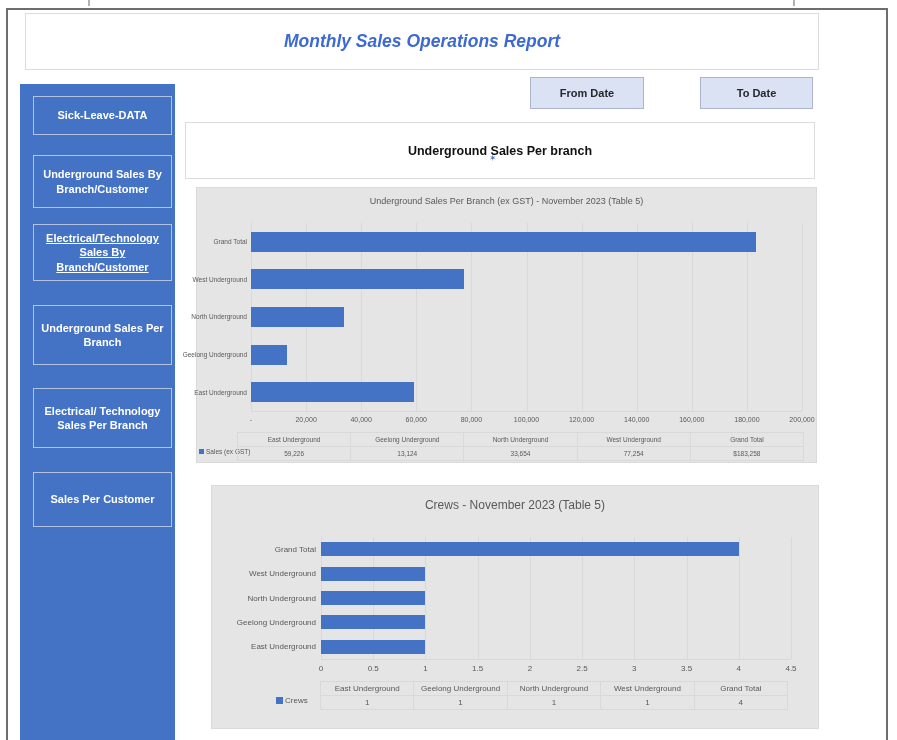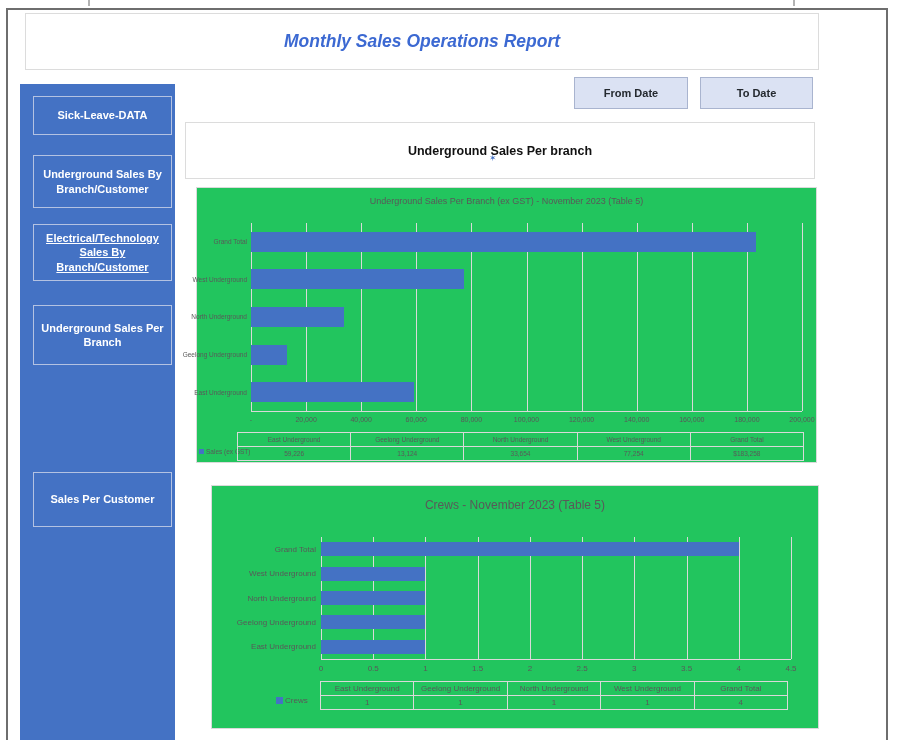--- a/index.html
+++ b/index.html
@@ -22,30 +22,30 @@
            border:1px solid #b4c2e2;color:#ffffff;font-size:11px;font-weight:600;
            display:flex;align-items:center;justify-content:center;text-align:center;
            padding:2px 5px;line-height:1.3;cursor:pointer;}
   .nav1{top:12px;height:39px;} .nav2{top:71px;height:53px;} .nav3{top:140px;height:57px;text-decoration:underline;}
   .nav4{top:221px;height:60px;font-weight:800;} .nav5{top:304px;height:60px;} .nav6{top:388px;height:55px;}
 
   
   .date-btn{position:absolute;top:67px;height:32px;background:#dbe2f3;border:1px solid #a9b4cf;
             box-sizing:border-box;display:flex;align-items:center;justify-content:center;
             font-size:11px;font-weight:bold;color:#24292f;cursor:pointer;}
-  .from-date{left:522px;width:114px;margin-left:44px;} .to-date{left:692px;width:113px;}
+  .from-date{left:522px;width:114px;} .to-date{left:692px;width:113px;}
 
   
   .section-header{position:absolute;left:177px;top:112px;width:628px;height:55px;
                   border:1px solid #dcdcdc;display:flex;align-items:center;justify-content:center;}
   .section-header .txt{font-size:12.5px;font-weight:bold;color:#111;}
   .cursor-marker{position:absolute;left:303px;top:31px;font-size:9px;color:#4472c4;line-height:1;}
 
   
-  .chart-box{position:absolute;border:1px solid #dadada;background:#22c55e;box-sizing:border-box;}
+  .chart-box{position:absolute;border:1px solid #dadada;background:#e5e5e5;box-sizing:border-box;}
   .chart1{left:188px;top:177px;width:621px;height:276px;}
   .chart2{left:203px;top:475px;width:608px;height:244px;}
   .chart-title{position:absolute;left:0;right:0;text-align:center;color:#595959;}
   .chart1 .chart-title{top:8px;font-size:9px;}
   .chart2 .chart-title{top:12px;font-size:12px;text-align:center;}
 
   .plot{position:absolute;display:flex;flex-direction:column;border-bottom:1px solid #d9d9d9;}
   .chart1 .plot{left:54px;top:35px;width:551px;height:188px;}
   .chart2 .plot{left:109px;top:51px;width:470px;height:122px;}
   .gridline{position:absolute;top:0;bottom:0;width:1px;background:#d9d9d9;}
@@ -86,20 +86,21 @@
 
   <div class="title-box">
     <h1>Monthly Sales Operations Report</h1>
   </div>
 
   <div class="sidebar">
     <div class="nav-btn nav1">Sick-Leave-DATA</div>
     <div class="nav-btn nav2">Underground Sales By Branch/Customer</div>
     <div class="nav-btn nav3">Electrical/Technology Sales By Branch/Customer</div>
     <div class="nav-btn nav4">Underground Sales Per Branch</div>
+    <div class="nav-btn nav5">Electrical/ Technology Sales Per Branch</div>
     <div class="nav-btn nav6">Sales Per Customer</div>
   </div>
 
   <div class="date-btn from-date">From Date</div>
   <div class="date-btn to-date">To Date</div>
 
   <div class="section-header">
     <span class="txt">Underground Sales Per branch</span>
     <span class="cursor-marker">✶</span>
   </div>

